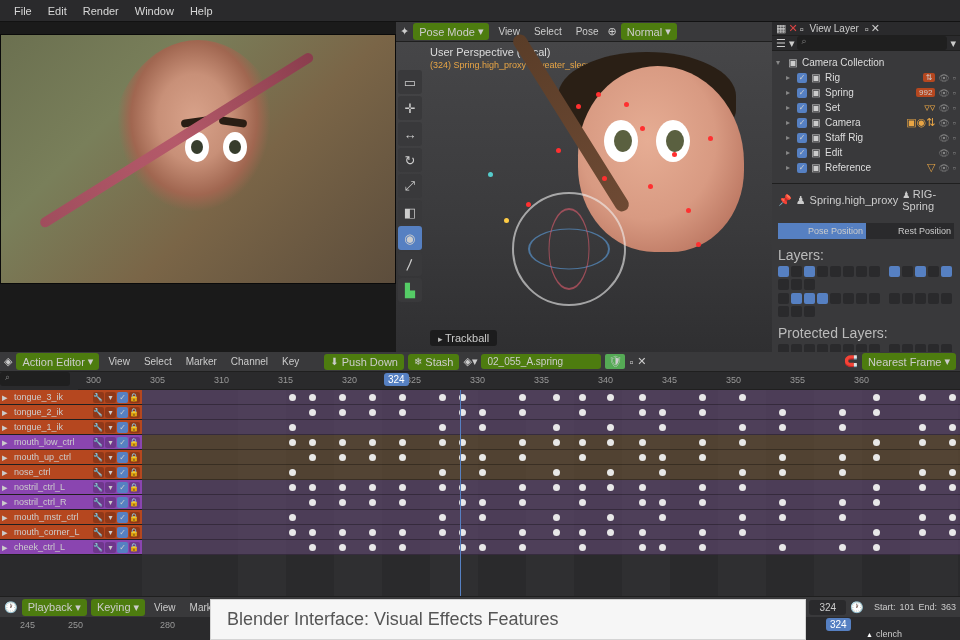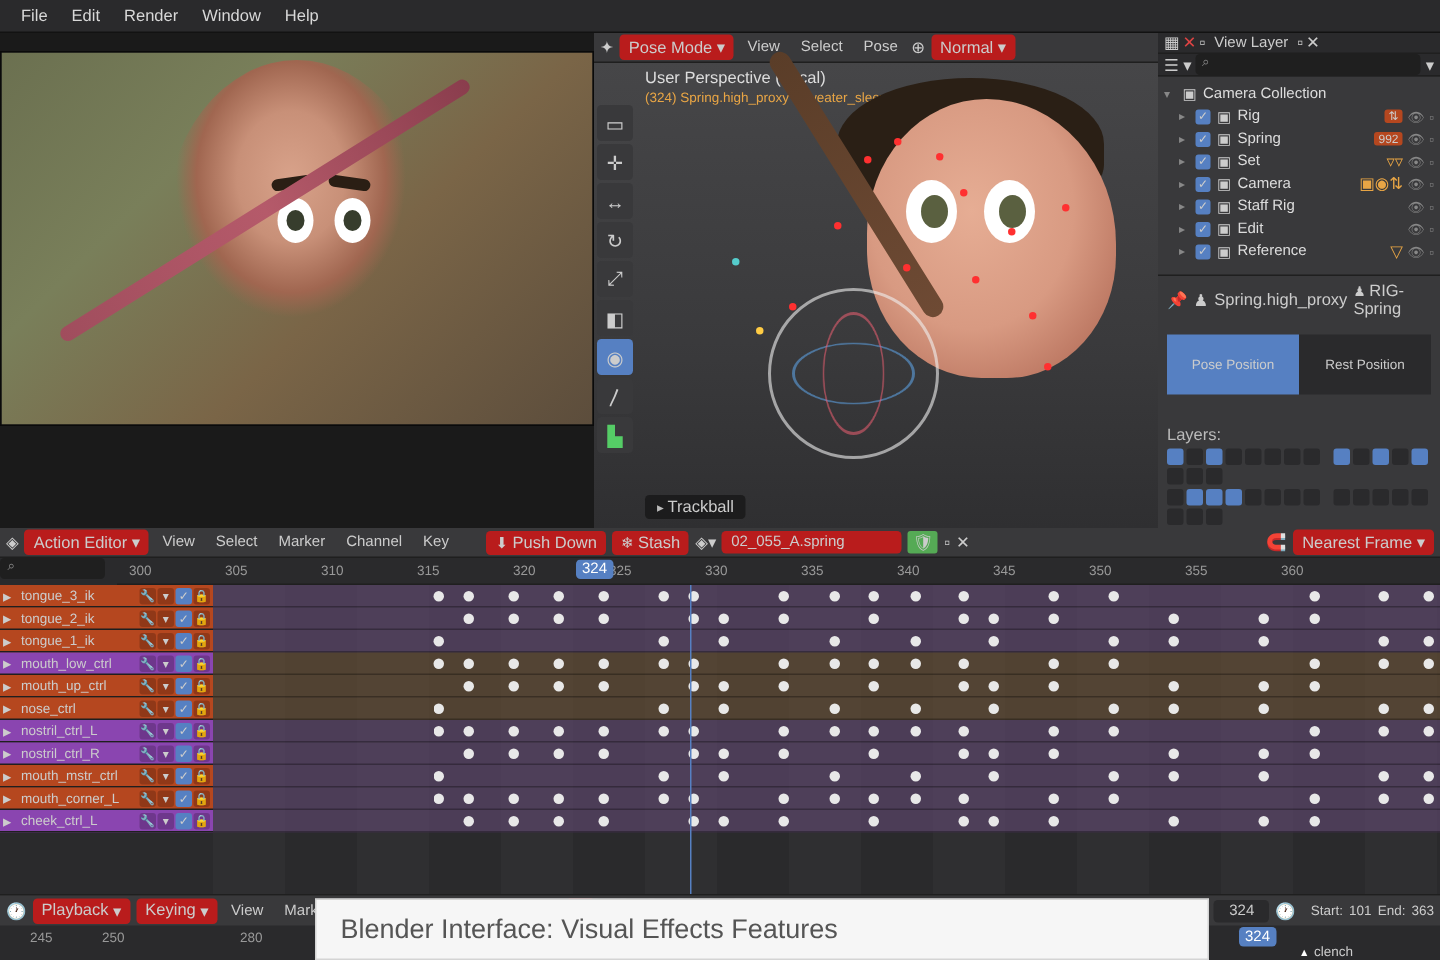--- a/index.html
+++ b/index.html
@@ -17,21 +17,21 @@
 .char-face{position:absolute;left:170px;top:55px;width:130px;height:140px}
 .char-face .eye{position:absolute;width:24px;height:30px;background:#fff;border-radius:50%;top:42px}
 .char-face .eye.l{left:14px}
 .char-face .eye.r{left:52px}
 .char-face .eye::after{content:"";position:absolute;width:12px;height:14px;background:#373d2d;border-radius:50%;top:8px;left:6px}
 .char-face .brow{position:absolute;width:28px;height:8px;background:#2a1e14;top:28px;border-radius:4px}
 .char-face .brow.l{left:10px;transform:rotate(-8deg)}
 .char-face .brow.r{left:48px;transform:rotate(8deg)}
 .center-col{width:376px;display:flex;flex-direction:column}
 .hdr3d{height:20px;background:#39393b;display:flex;align-items:center;padding:0 4px;gap:4px;border-bottom:1px solid #1f1f1f}
-.hdr-dropdown{background:#b91c1c;padding:2px 6px;border-radius:3px;font-size:10px;display:flex;align-items:center;gap:3px}
+.hdr-dropdown{background:#4d7c0f;padding:2px 6px;border-radius:3px;font-size:10px;display:flex;align-items:center;gap:3px}
 .hdr-btn{font-size:10px;padding:2px 5px;color:#ccc;cursor:pointer}
 .viewport-3d{flex:1;background:linear-gradient(180deg,#464648 0%,#3a3a3c 60%,#2f2f31 100%);position:relative}
 .vp-info{position:absolute;top:4px;left:34px;font-size:10px}
 .vp-info .line1{color:#ddd}
 .vp-info .line2{color:#e8a545;font-size:9px;margin-top:2px}
 .toolbar-left{position:absolute;left:2px;top:28px;display:flex;flex-direction:column;gap:2px}
 .tool-btn{width:24px;height:24px;background:#39393b;border-radius:3px;display:flex;align-items:center;justify-content:center;cursor:pointer;font-size:13px}
 .tool-btn.active{background:#5680c2}
 .char3d{position:absolute;left:108px;top:14px;width:258px;height:264px}
 .char3d .face3d{position:absolute;left:74px;top:10px;width:166px;height:186px;background:radial-gradient(ellipse at 42% 40%,#e6ad94 0%,#d89a82 50%,#ba7560 82%);border-radius:48% 52% 44% 46%}
@@ -60,23 +60,23 @@
 .outliner-row .vis{display:flex;gap:3px}
 .outliner-row .vis span{font-size:9px;color:#888}
 .outliner-row.nested{padding-left:14px}
 .outliner-row .badge{background:#b5471f;padding:0 3px;border-radius:2px;font-size:8px}
 .props-panel{flex:1;background:#39393b;border-top:1px solid #1f1f1f}
 .props-hdr{padding:4px 6px;display:flex;align-items:center;gap:4px;font-size:10px}
 .props-sub{padding:2px 6px;font-size:10px}
 .props-section{padding:4px 6px}
 .props-section-title{font-size:10px;color:#ddd;padding:3px 0}
 .pose-btns{display:flex;gap:0;margin:3px 0}
-.pose-btn{flex:1;padding:15px;text-align:center;font-size:9px;background:#2a2a2c;cursor:pointer}
+.pose-btn{flex:1;padding:3px;text-align:right;font-size:9px;background:#2a2a2c;cursor:pointer}
 .pose-btn.active{background:#5680c2}
-.layer-label{font-size:11px;color:#bbb;margin-top:21px}
+.layer-label{font-size:14px;color:#bbb;margin-top:8px}
 .layer-grid{display:flex;gap:2px;margin:3px 0;flex-wrap:wrap}
 .layer-cell{width:11px;height:11px;background:#2a2a2c;border-radius:2px}
 .layer-cell.on{background:#5680c2}
 .layer-gap{width:5px}
 .action-editor{height:244px;background:#2a2a2c;display:flex;flex-direction:column}
 .ae-hdr{height:20px;background:#39393b;display:flex;align-items:center;padding:0 4px;gap:4px;border-bottom:1px solid #1f1f1f}
 .ae-search{background:#1f1f1f;border-radius:3px;height:14px;padding:0 5px;font-size:9px;color:#888;width:70px;margin-right:8px}
 .ae-ruler{height:18px;background:#2a2a2c;display:flex;padding-left:142px;position:relative;border-bottom:1px solid #1f1f1f}
 .ae-ruler .tick{position:absolute;font-size:9px;color:#999;top:3px}
 .ae-frame-marker{position:absolute;background:#5680c2;color:#fff;padding:1px 4px;border-radius:3px;font-size:10px;top:1px;z-index:10}

